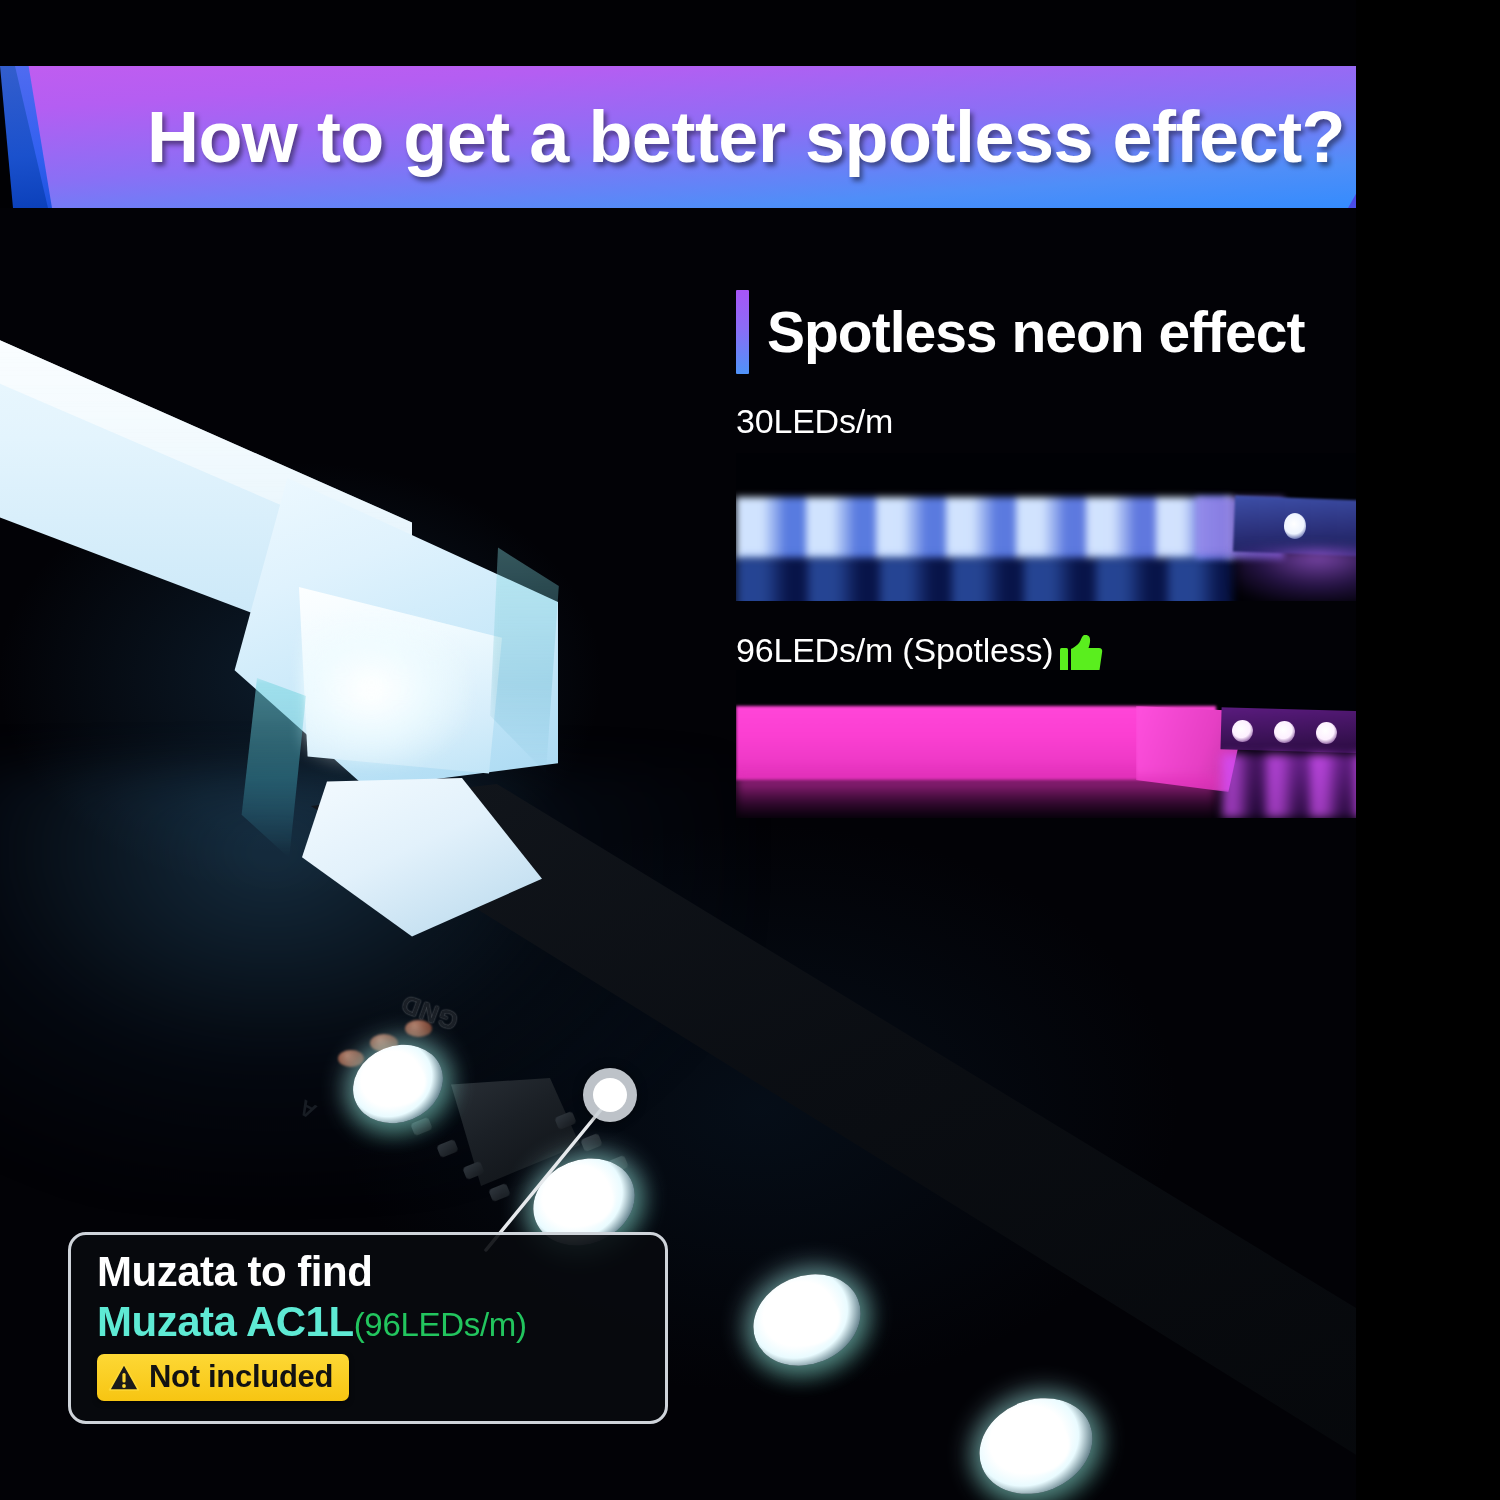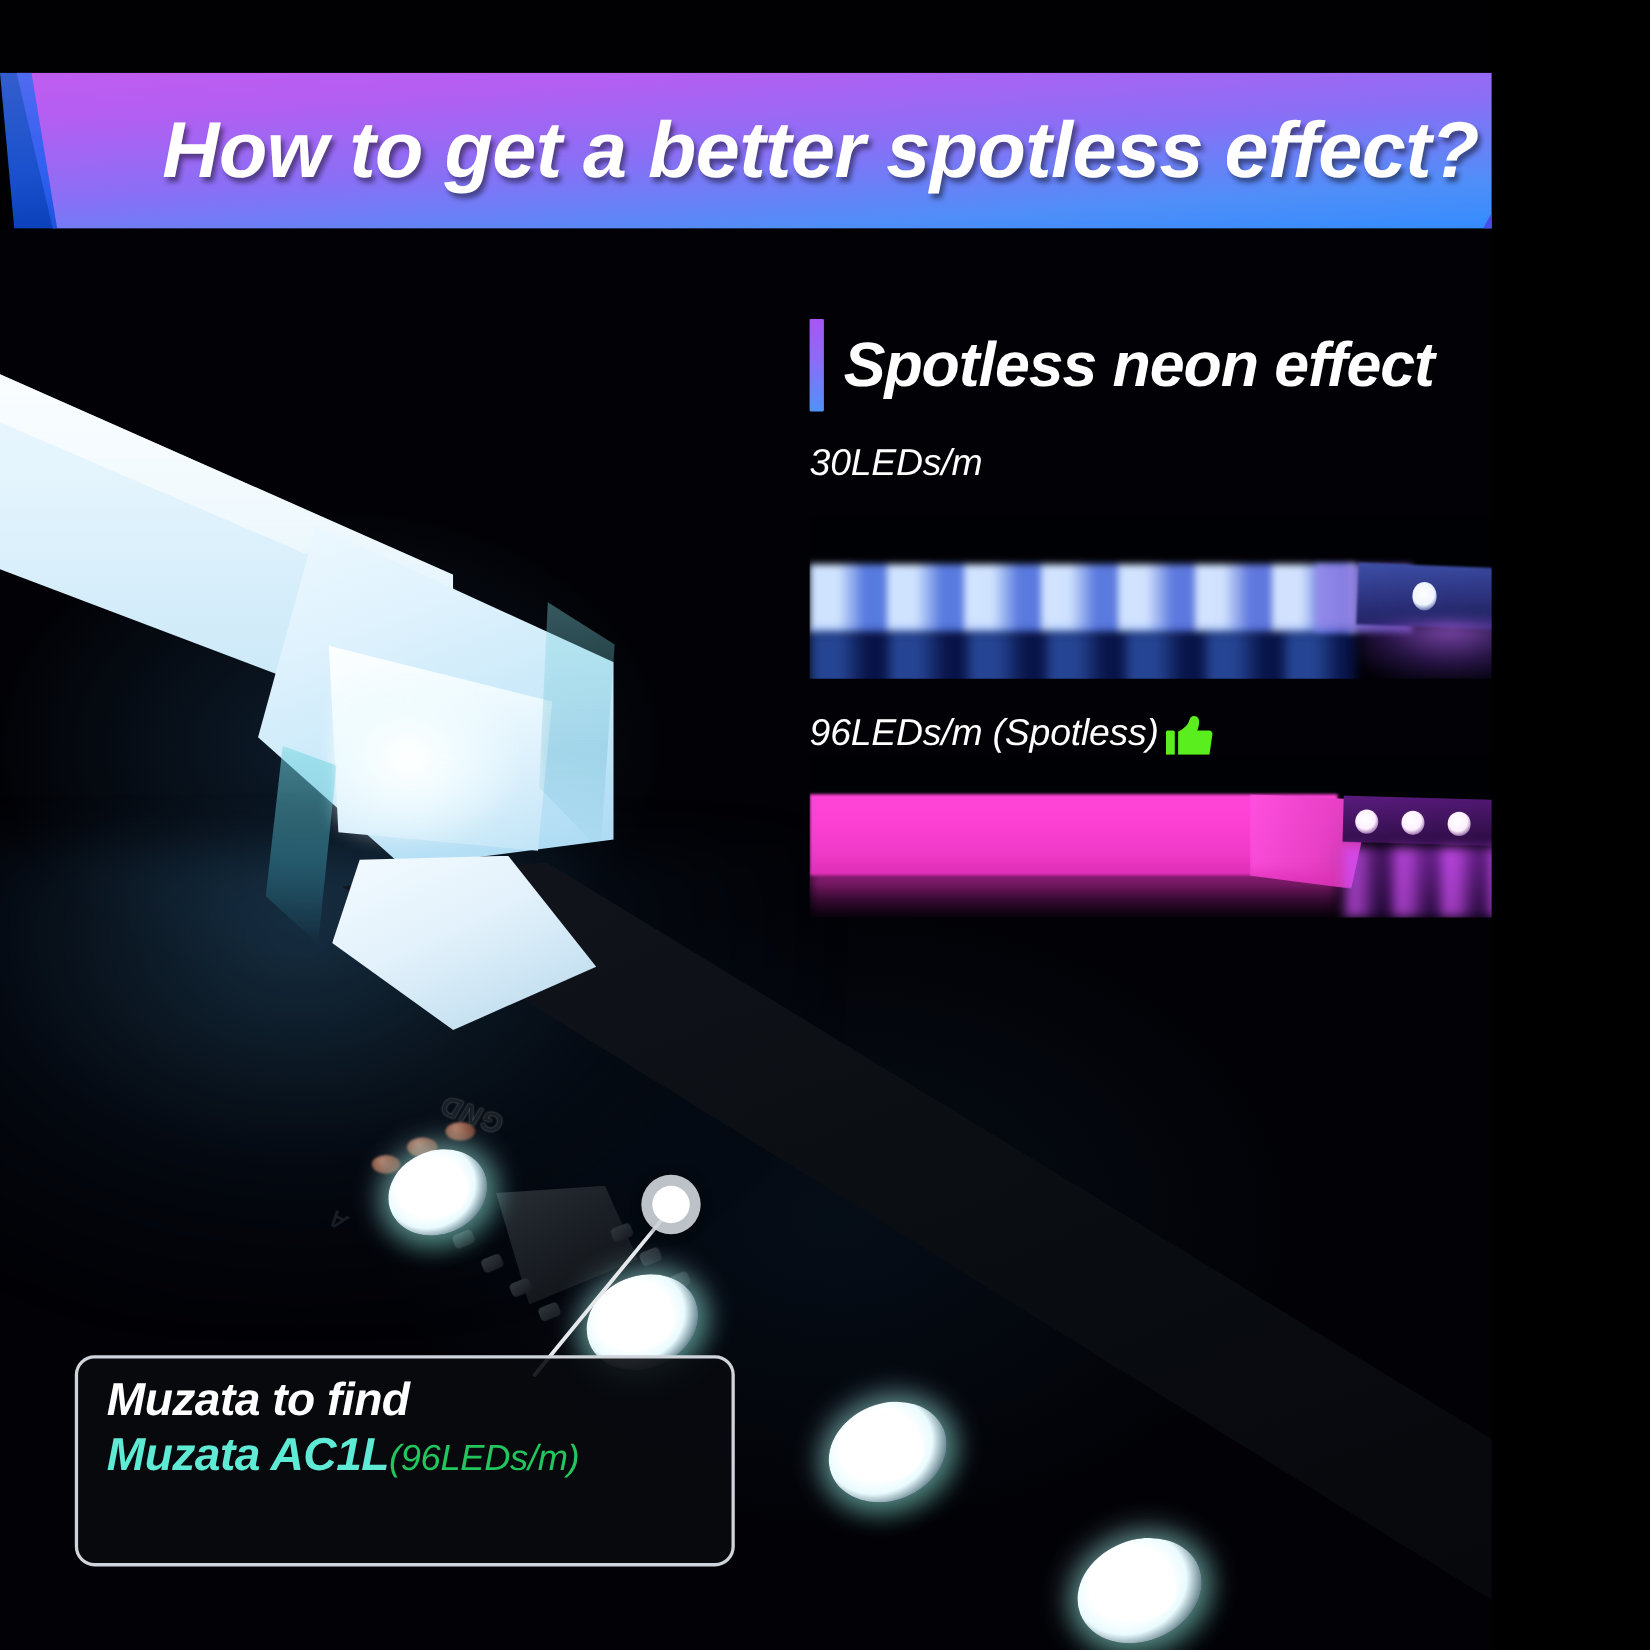--- a/index.html
+++ b/index.html
@@ -12,21 +12,20 @@
     height: 1500px;
     overflow: hidden;
     font-family: "Liberation Sans", sans-serif;
   }
   #stage {
     position: relative;
     width: 1356px;
     height: 1500px;
     background: #010104;
     overflow: hidden;
-    font-style: italic;
   }
 
   
   #banner-wrap {
     position: absolute;
     left: 0; top: 66px;
     width: 1500px; height: 142px;
   }
   .banner-shape {
     position: absolute;
@@ -322,21 +321,21 @@
   .compare-label {
     color: #ffffff;
     font-size: 34px;
     font-weight: normal;
     letter-spacing: -0.2px;
     display: flex;
     align-items: flex-end;
     gap: 4px;
     white-space: nowrap;
   }
-  #label-30 { margin-top: 28px; margin-bottom: 28px; }
+  #label-30 { margin-top: 28px; margin-bottom: 12px; }
   #label-96 { margin-top: 30px; }
 
   .thumbsup {
     display: inline-block;
     width: 44px; height: 40px;
     position: relative;
     margin-left: 2px;
     margin-bottom: -4px;
   }
 
@@ -506,20 +505,28 @@
       <line x1="604" y1="898" x2="486" y2="1042" stroke="#e6e9ec" stroke-width="3.5" stroke-linecap="round"></line>
     </svg>
     <div class="marker-ring"></div>
     <div class="marker-dot"></div>
   </div>
 
   <div id="callout">
     <div class="callout-line1">Muzata to find</div>
     <div class="callout-line2">
       <span class="callout-brand">Muzata AC1L</span><span class="callout-paren">(96LEDs/m)</span>
+    </div>
+    <div id="not-included-badge">
+      <svg width="32" height="30" viewBox="0 0 32 30">
+        <path d="M16 2 L30.5 28 L1.5 28 Z" fill="#1a1a1a" stroke="#fdd835" stroke-width="1.6" stroke-linejoin="round"></path>
+        <rect x="14.4" y="11" width="3.2" height="9.5" rx="1.5" fill="#fdd835"></rect>
+        <circle cx="16" cy="24" r="1.9" fill="#fdd835"></circle>
+      </svg>
+      <span class="badge-text">Not included</span>
     </div>
   </div>
 
   <div id="right-col">
 
     <div id="section-heading">
       <div id="heading-accent-bar"></div>
       <div class="heading-text">Spotless neon effect</div>
     </div>
 

